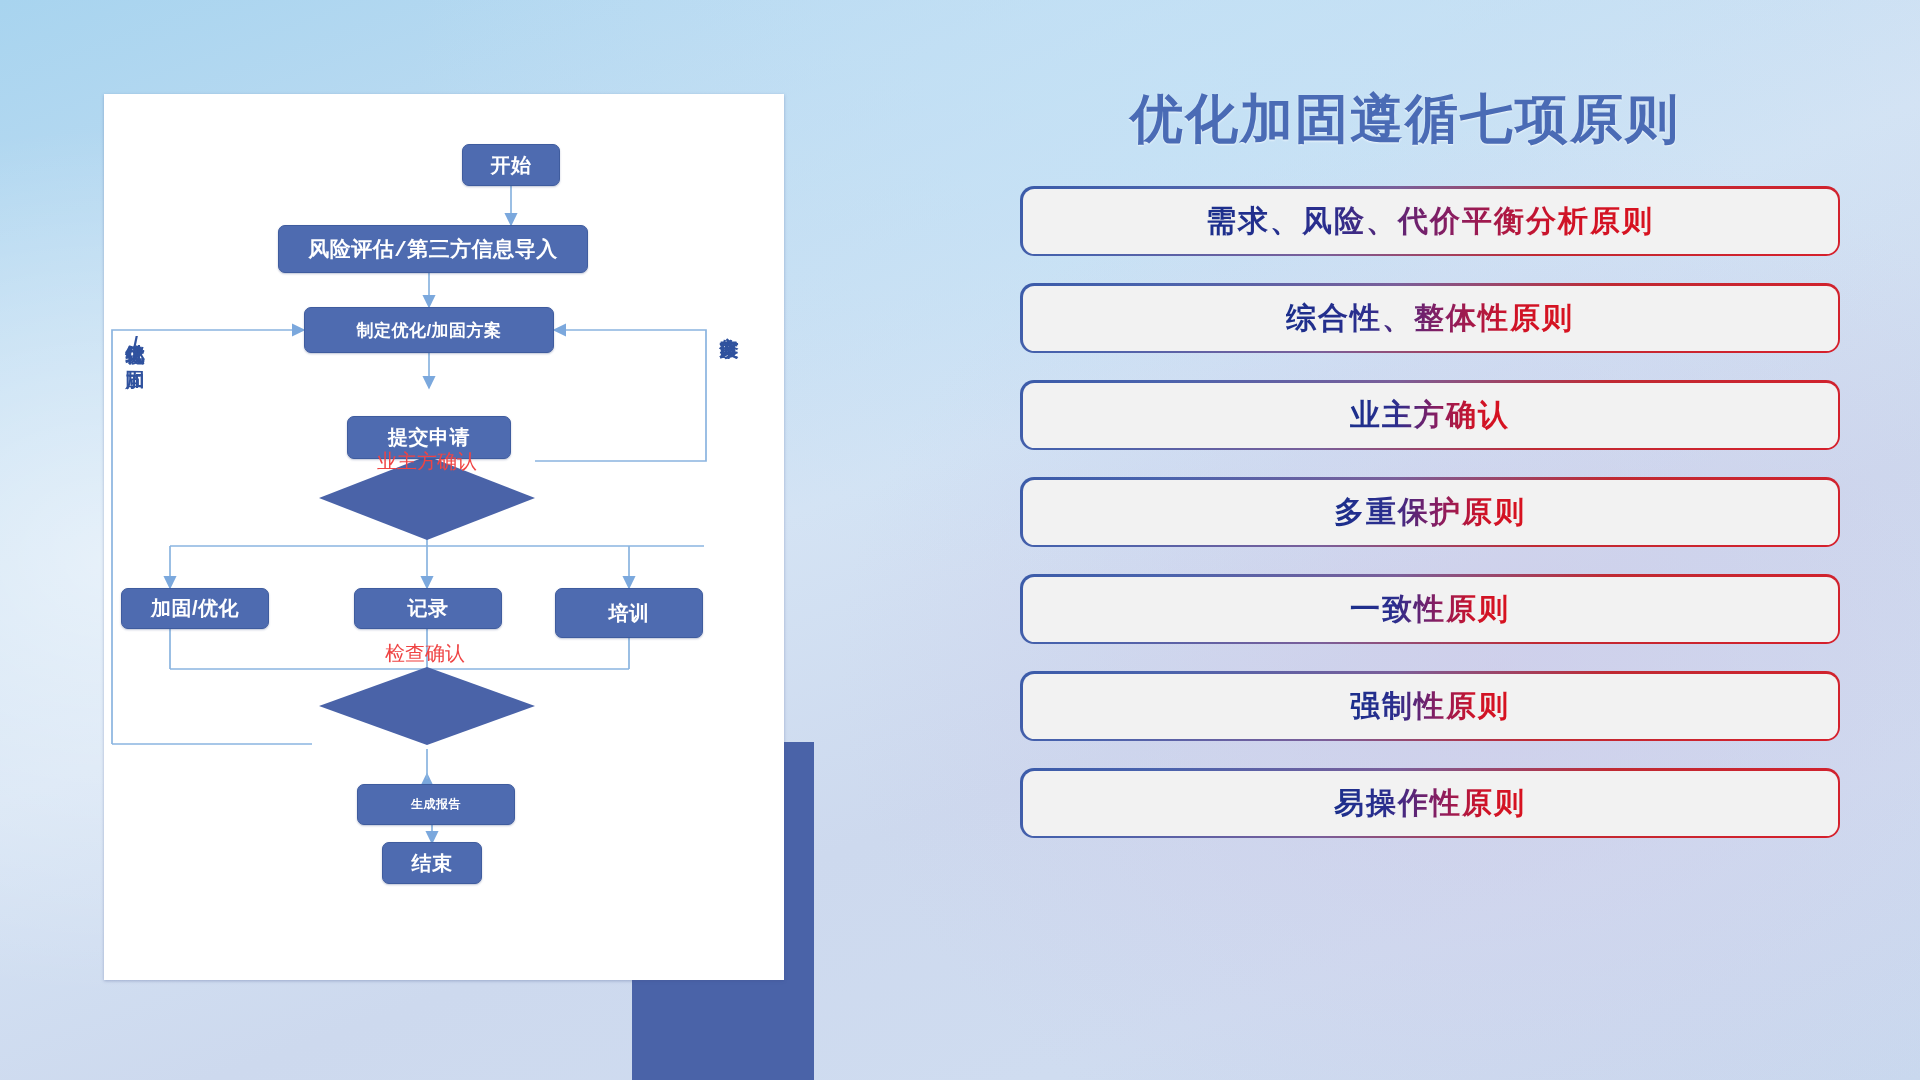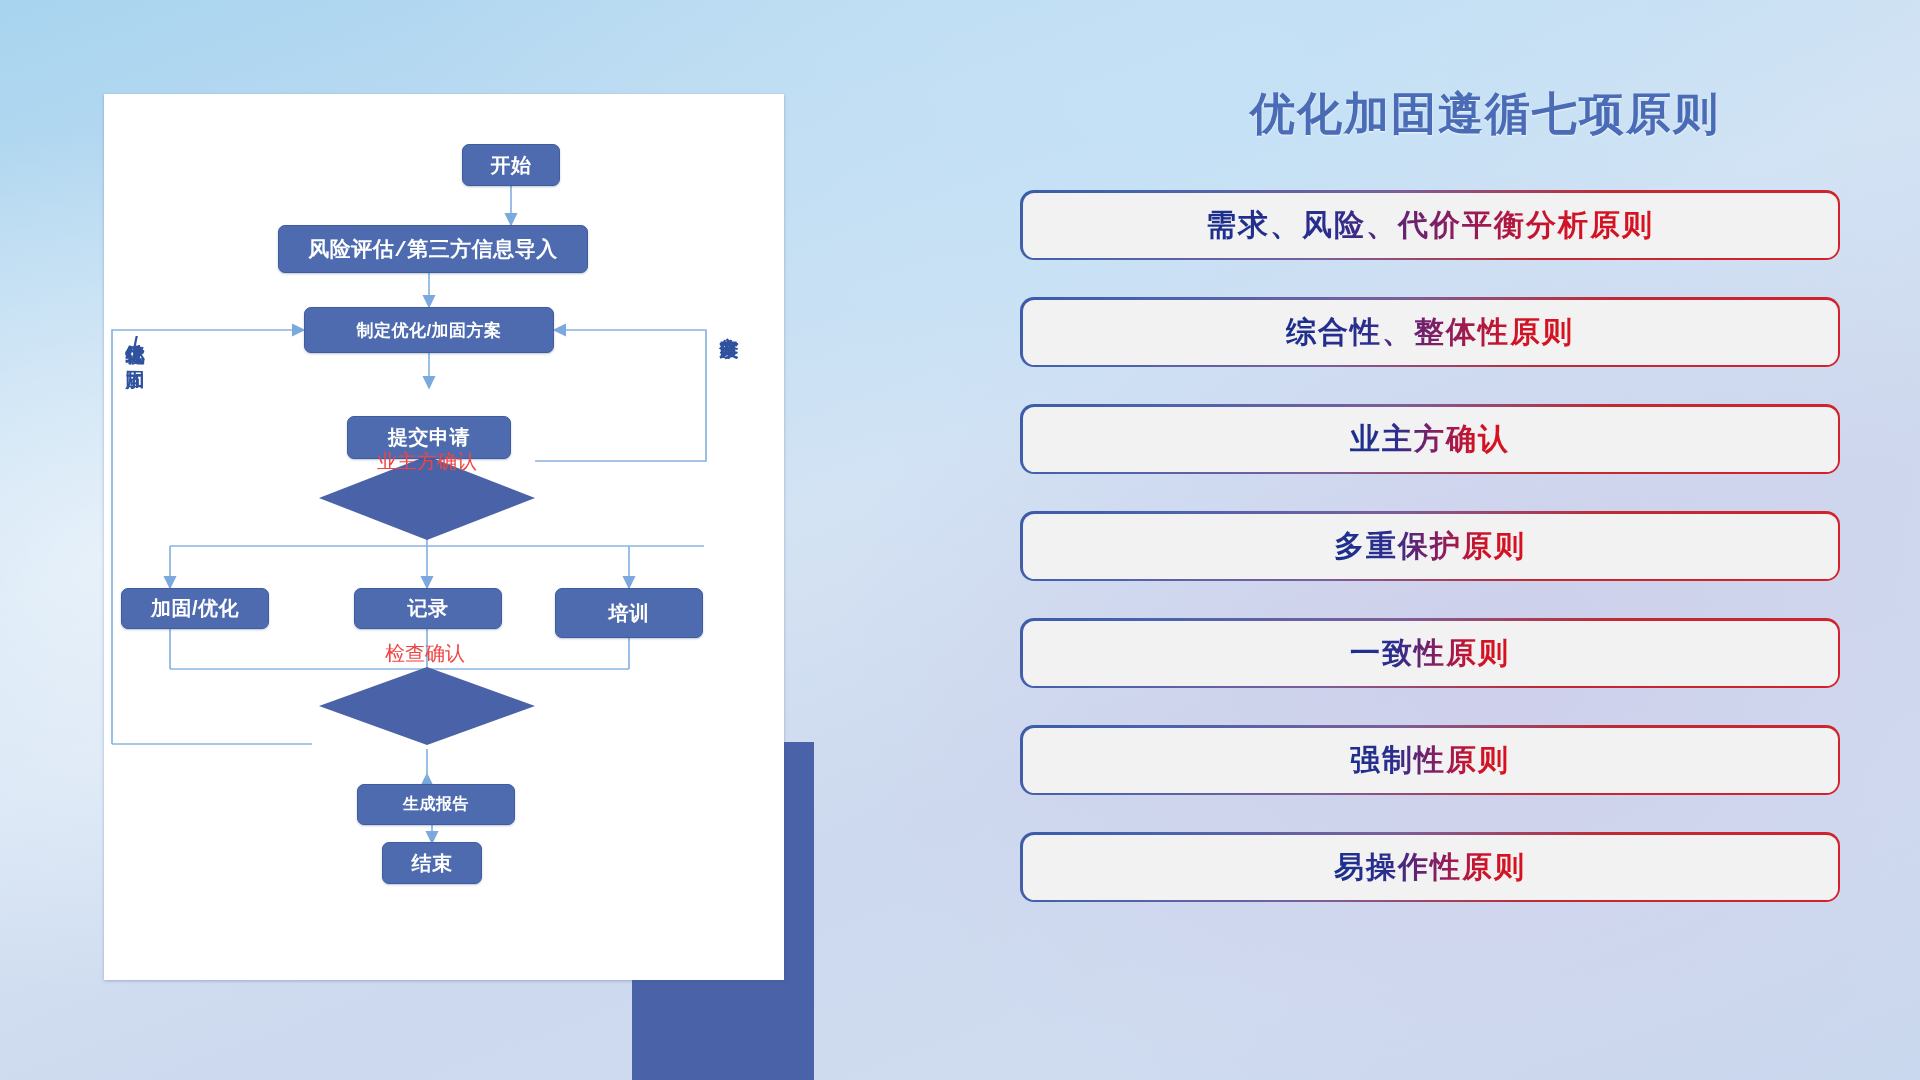--- a/index.html
+++ b/index.html
@@ -36,21 +36,21 @@
     letter-spacing:.5px;
     box-shadow:0 1px 2px rgba(40,60,120,.3);
   }
   .node.start     { left:358px; top:50px;  width:98px;  height:42px; font-size:20px; }
   .node.risk      { left:174px; top:131px; width:310px; height:48px; font-size:21px;font-family:Liberation Mono, monospace; }
   .node.plan      { left:200px; top:213px; width:250px; height:46px; font-size:17px; }
   .node.submit    { left:243px; top:294px; width:164px; height:43px; font-size:20px;margin-top:28px; }
   .node.reinforce { left:17px;  top:494px; width:148px; height:41px; font-size:20px; }
   .node.record    { left:250px; top:494px; width:148px; height:41px; font-size:20px; }
   .node.training  { left:451px; top:494px; width:148px; height:50px; font-size:20px; }
-  .node.report    { left:253px; top:690px; width:158px; height:41px; font-size:16px; }
+  .node.report    { left:253px; top:690px; width:158px; height:41px; font-size:12px; }
   .node.end       { left:278px; top:748px; width:100px; height:42px; font-size:20px; }
 
   .diamond-label {
     position:absolute; color:#ef4444; font-weight:normal; font-size:20px;
     white-space:nowrap; pointer-events:none;
     display:flex; align-items:center; justify-content:center;
   }
   .diamond-label.owner { left:215px; top:328px; width:216px; height:78px; }
   .diamond-label.check { left:213px; top:520px; width:216px; height:78px; }
 
@@ -59,26 +59,26 @@
     writing-mode:vertical-rl; text-orientation:upright;
     color:#30529e; font-size:19px; font-weight:bold;
     letter-spacing:1px; line-height:1.05; white-space:nowrap;
   }
   .vlabel.left  { left:21px;  top:234px; }
   .vlabel.right { left:615px; top:228px; }
 
   
   #right-col { position:absolute; left:1020px; top:84px; width:820px; }
   #deck-title {
-    font-size:45px; font-weight:bold; color:#4a6bb5;
-    text-align:center; letter-spacing:2px;
+    font-size:53px; font-weight:bold; color:#4a6bb5;
+    letter-spacing:2px;
     margin-left:110px;
     text-shadow:0 1px 2px rgba(255,255,255,.7);
   }
-  #cards { margin-top:46px; display:flex; flex-direction:column; gap:37px; }
+  #cards { margin-top:30px; display:flex; flex-direction:column; gap:27px; }
   .card {
     position:relative; height:70px;
     padding:2.5px;
     border-radius:14px;
     background:linear-gradient(138deg,#3b5ba9 0%,#4a63ad 16%,#7a5f9a 42%,#c02a33 66%,#d6202c 100%);
   }
   .card-inner {
     width:100%; height:100%;
     background:#f2f2f2;
     border-radius:11.5px;

